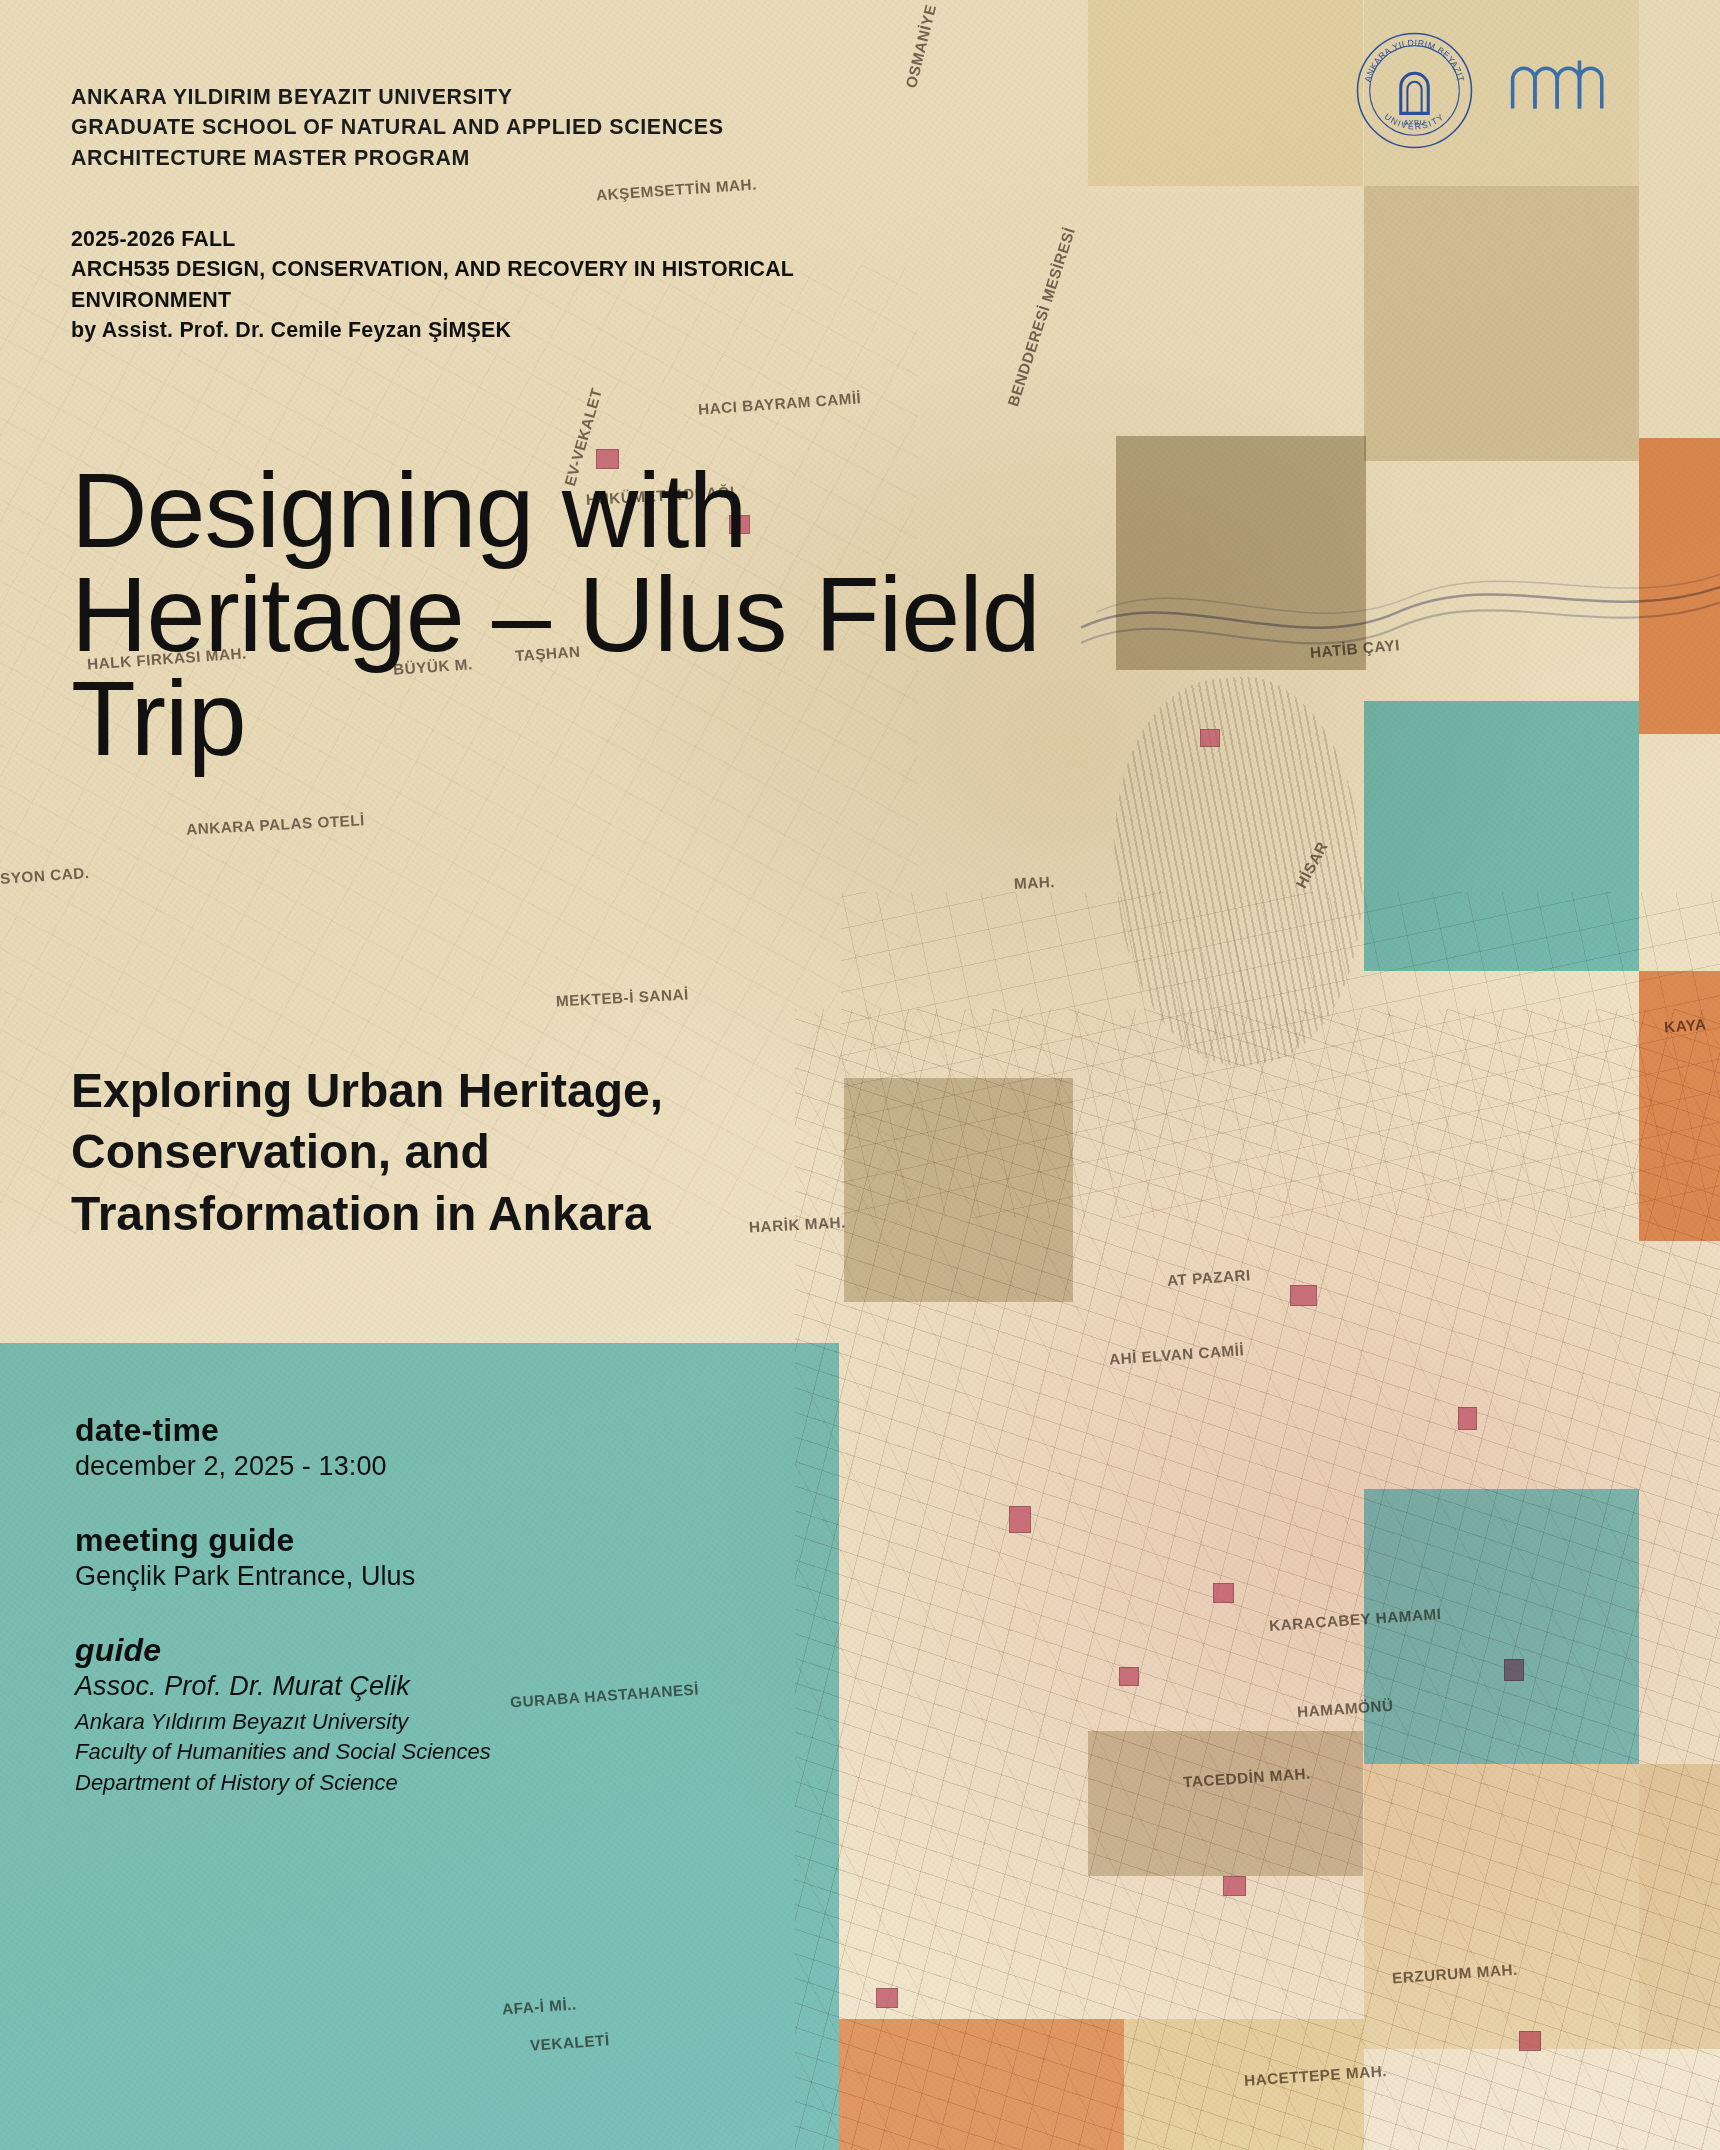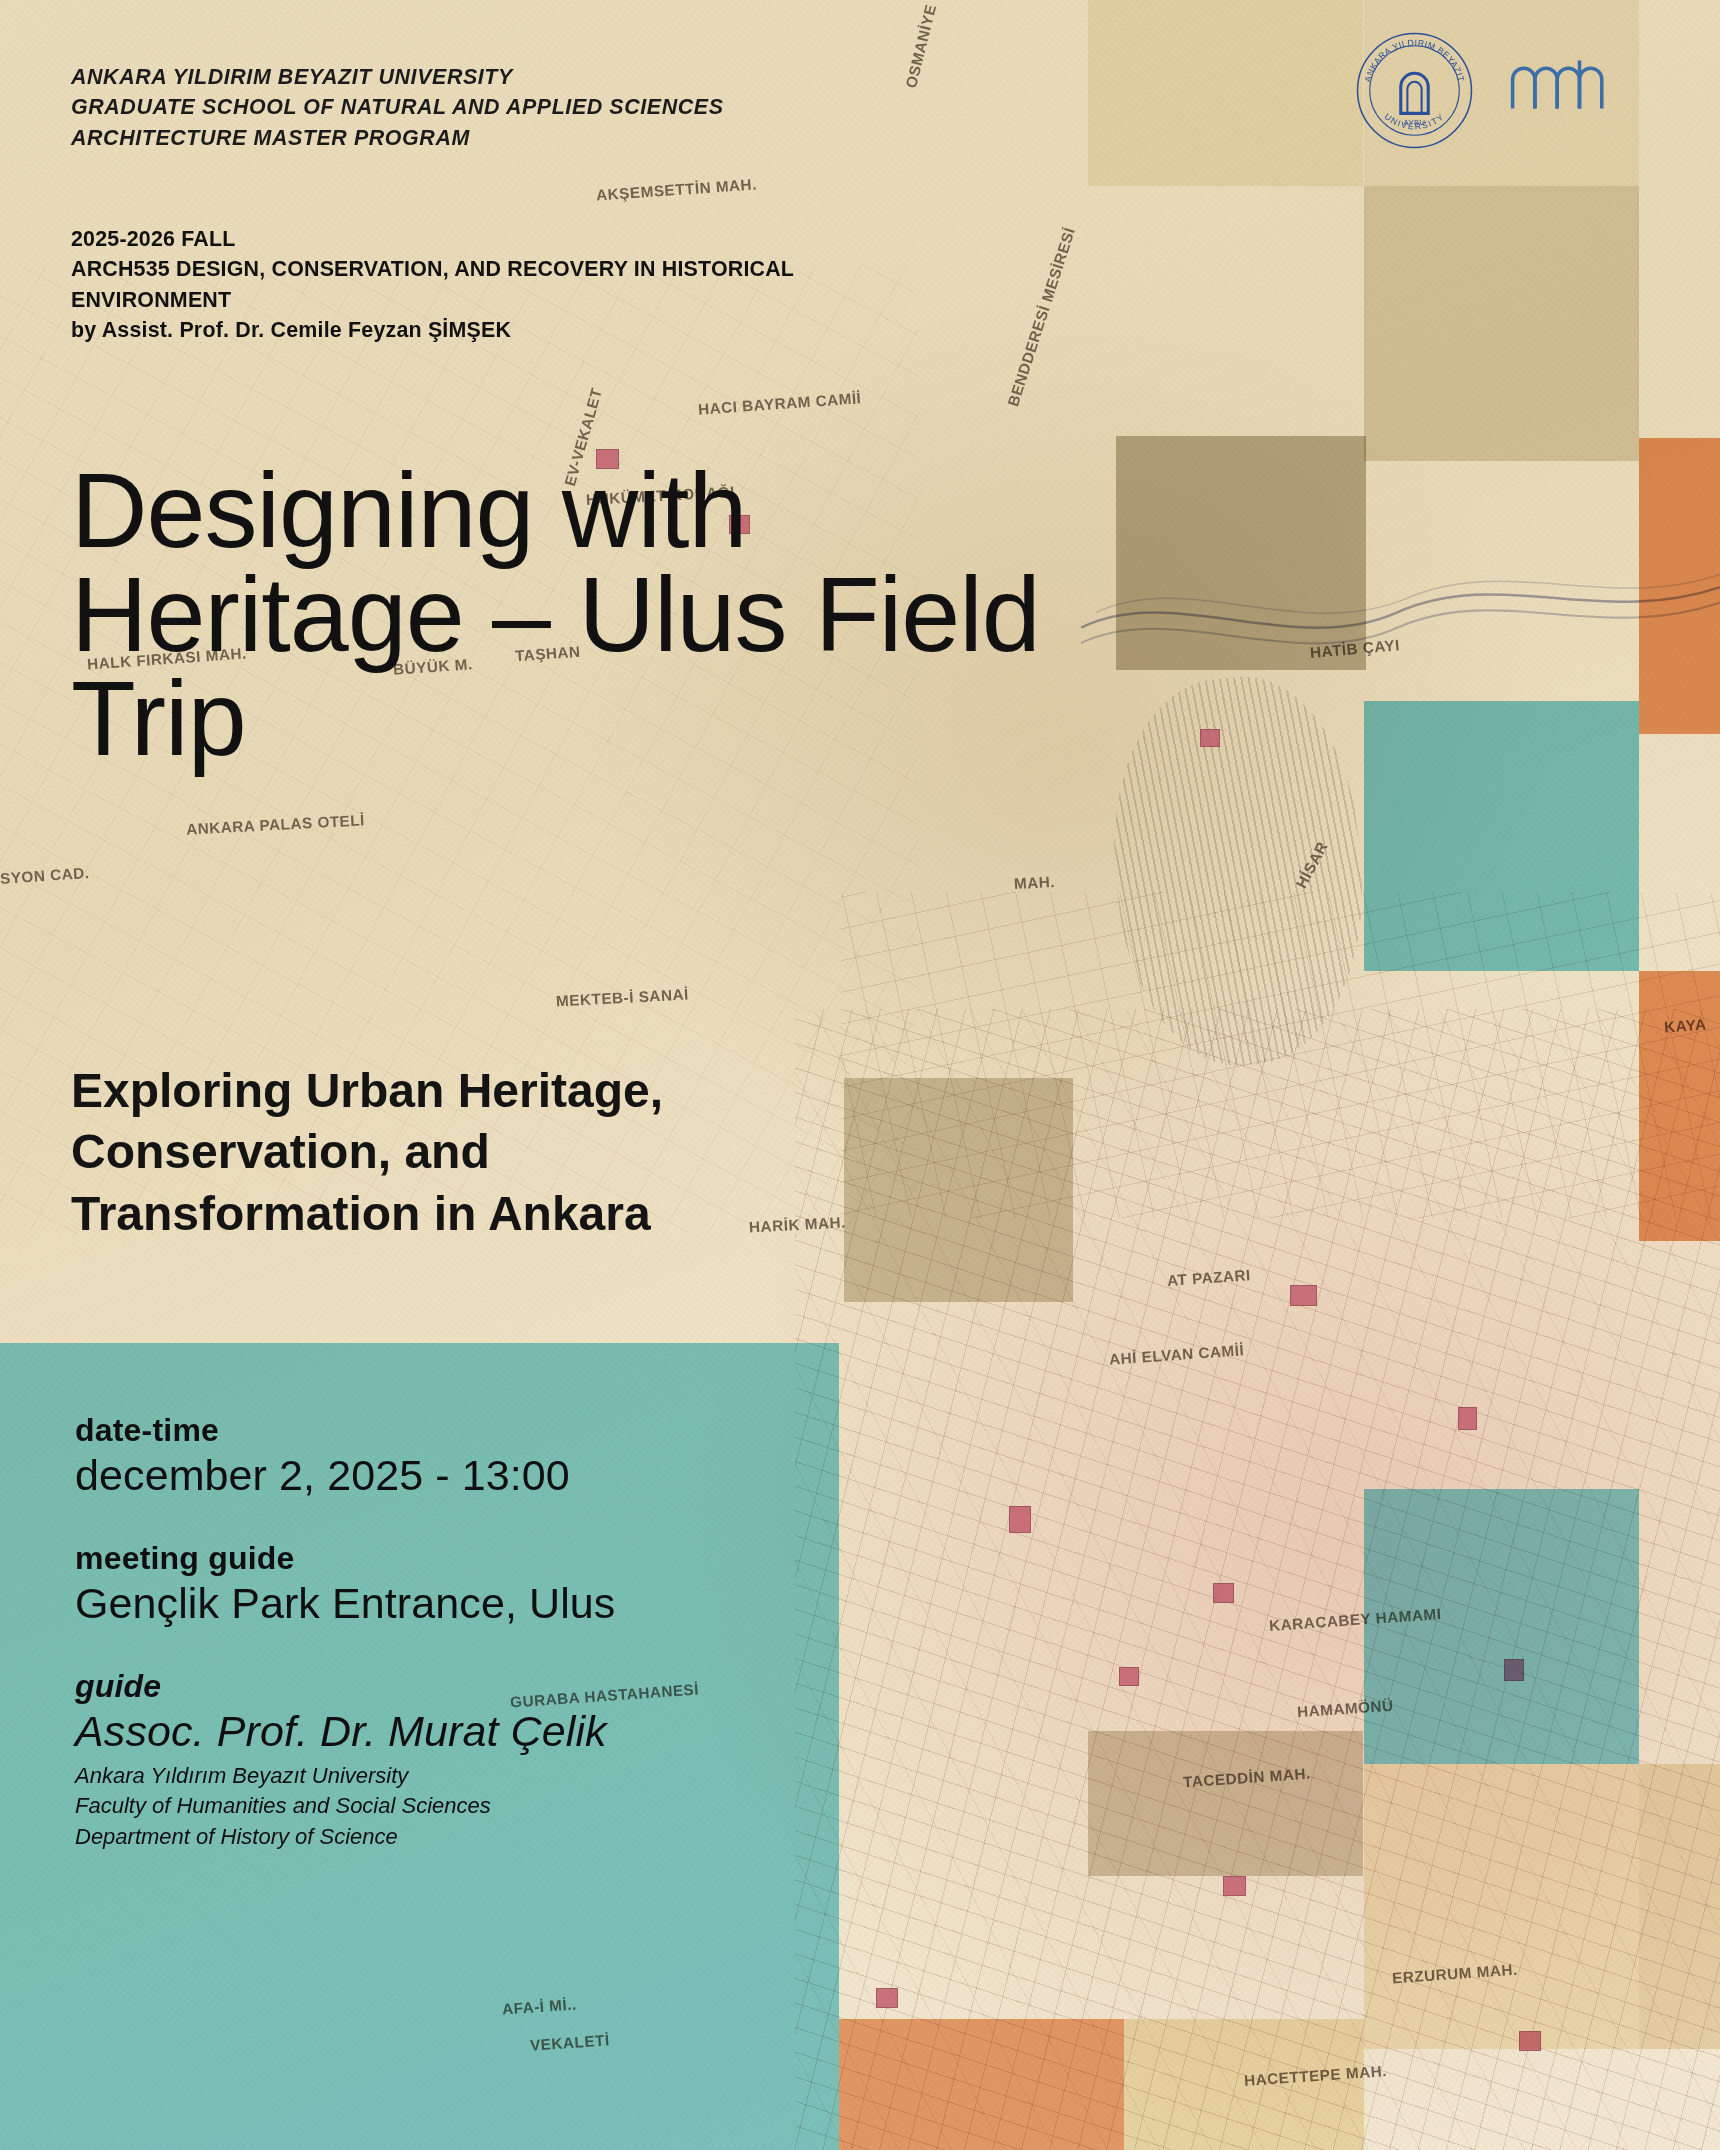--- a/index.html
+++ b/index.html
@@ -88,23 +88,22 @@
   .cyan-panel {
     position: absolute;
     left: 0; top: 1343px; width: 839px; height: 807px;
     background: rgba(99, 203, 222, 0.80);
     mix-blend-mode: multiply;
   }
 
   
   .header {
     position: absolute;
-    left: 71px; top: 62px;
+    left: 71px; top: 82px;
     color: #1b1b1b;
-    font-style: italic;
   }
   .header .line {
     font-size: 21.4px;
     letter-spacing: 0.6px;
     line-height: 1.42;
     font-weight: 700;
   }
   .course {
     position: absolute;
     left: 71px; top: 224px;
@@ -141,21 +140,21 @@
     color: #0f0f0f;
     width: 734px;
   }
   .info .label {
     font-size: 32px;
     font-weight: 700;
     letter-spacing: 0.2px;
     margin-bottom: 2px;
   }
   .info .value {
-    font-size: 43px;
+    font-size: 27px;
     font-weight: 400;
     letter-spacing: 0.1px;
   }
   .info .group { margin-bottom: 40px; }
   .info .affil {
     font-size: 22px;
     line-height: 1.38;
     font-weight: 400;
     margin-top: 5.1px;
   }

